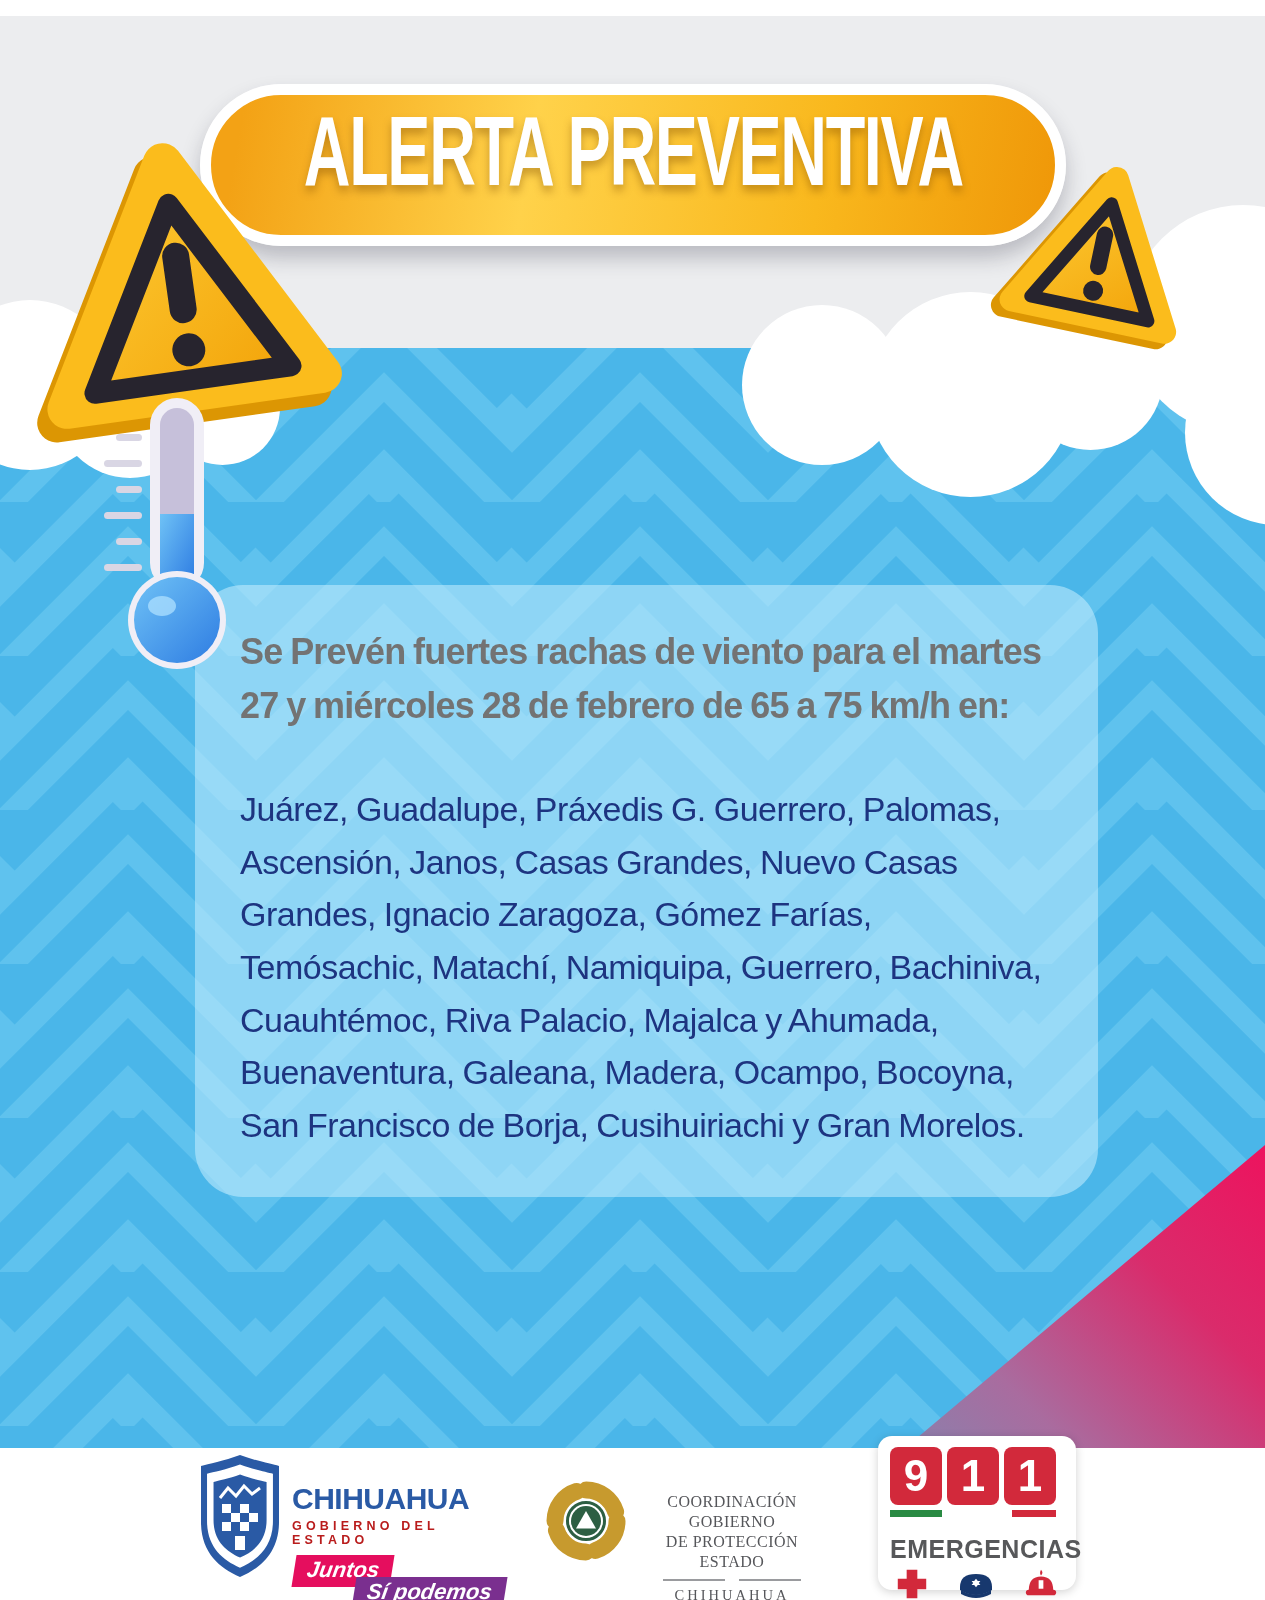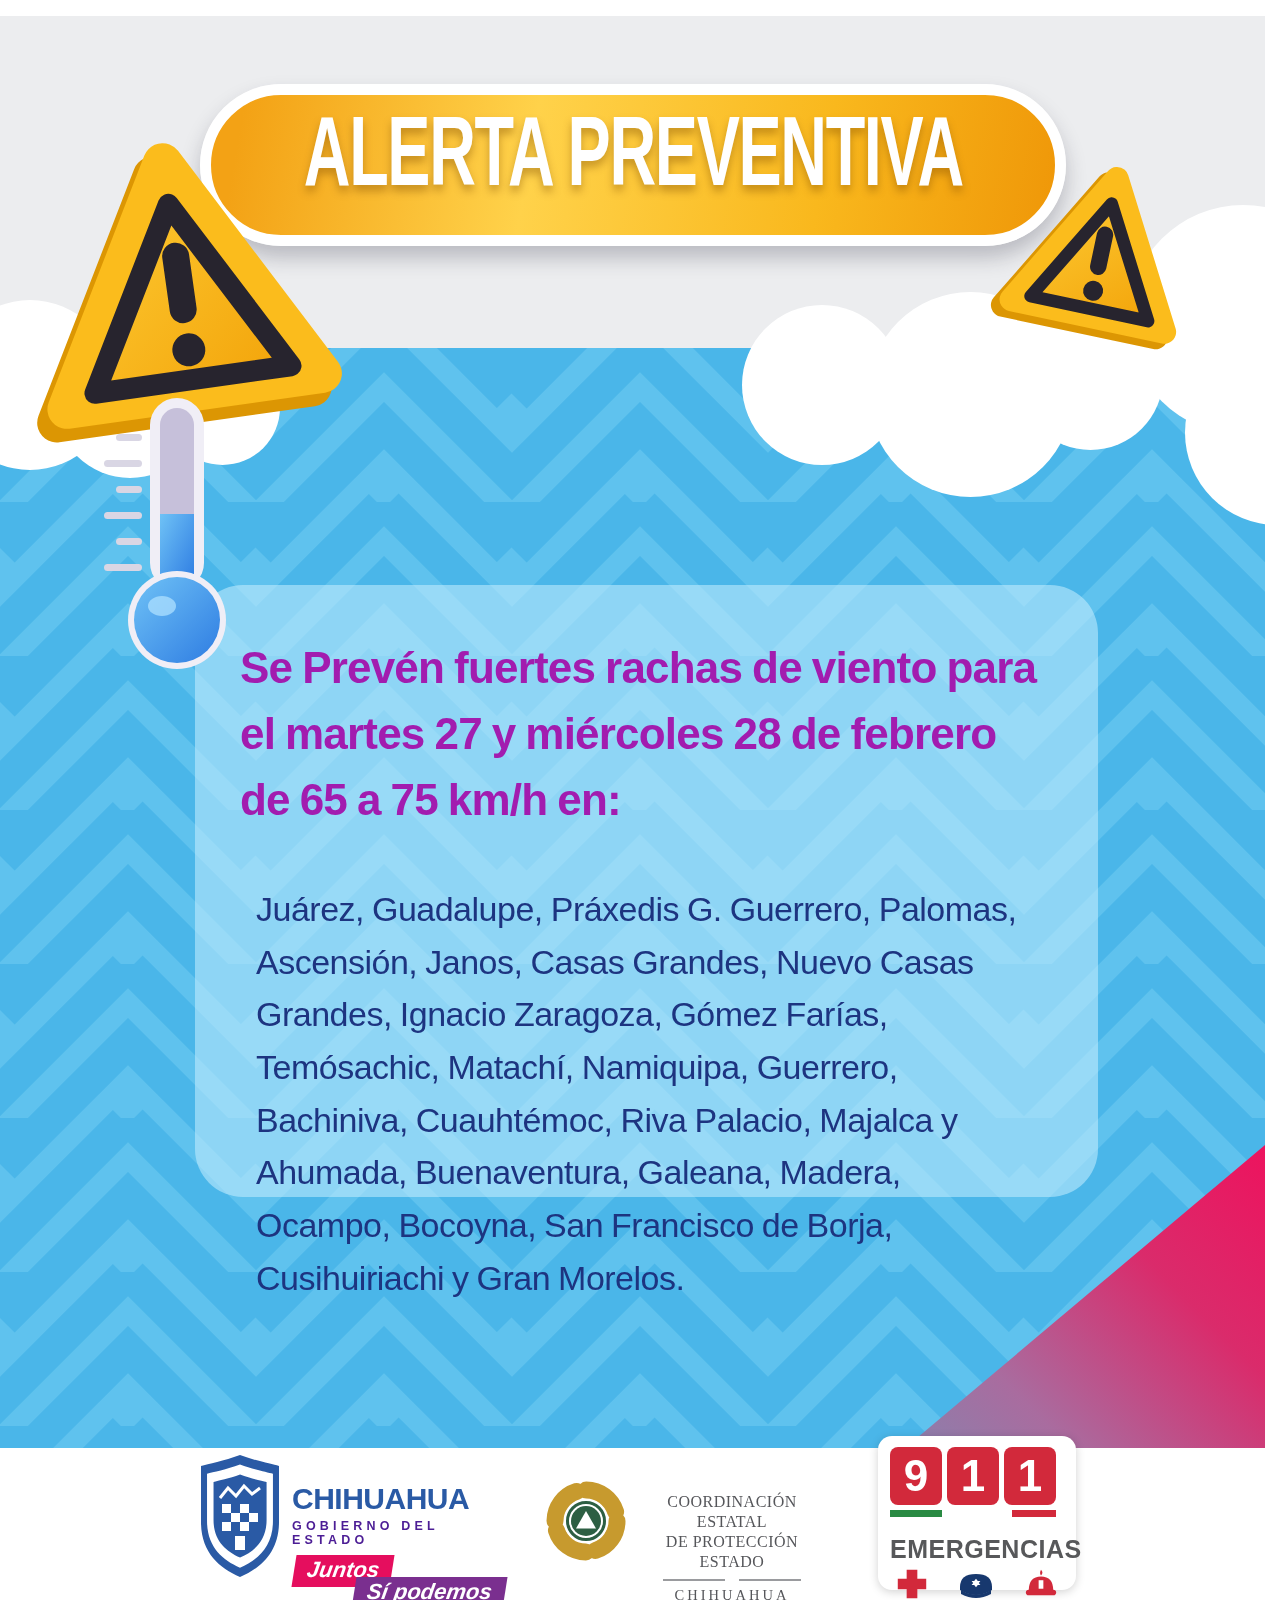--- a/index.html
+++ b/index.html
@@ -53,42 +53,42 @@
   .tri-left{left:14px;top:88px;width:330px;height:384px;transform:rotate(-8deg);}
   .tri-right{left:1002px;top:118px;width:200px;height:262px;transform:rotate(12deg);}
   .thermo{position:absolute;left:102px;top:392px;width:124px;height:282px;z-index:5;}
   
   .content-box{
     position:absolute;left:195px;top:585px;width:903px;height:612px;z-index:3;
     box-sizing:border-box;border-radius:48px;padding:32px 45px 0;
     background:rgba(199,238,255,.55);
   }
   .forecast-intro{
-    margin:18px 0 50px;color:#a21caf;font-weight:700;font-size:44px;line-height:1.5;
+    margin:8px 0 50px;color:#737373;font-weight:700;font-size:36px;line-height:1.5;
     letter-spacing:-.8px;word-spacing:-1.5px;
   }
   .municipalities{
-    margin:16px;color:#1D3480;font-weight:400;font-size:34px;line-height:1.55;
+    margin:0;color:#1D3480;font-weight:400;font-size:34px;line-height:1.55;
     letter-spacing:-.5px;word-spacing:-1px;
   }
   
   .reco-banner{
     position:absolute;left:115px;top:1343px;width:1035px;height:80px;z-index:4;
     box-sizing:border-box;border:4px solid #FFCD3C;border-radius:44px;
     background:linear-gradient(90deg,#EF920A 0%,#FFD34A 45%,#F3A214 100%);
     box-shadow:0 5px 12px rgba(30,30,60,.18);
     display:flex;align-items:center;justify-content:center;
   }
   .reco-text{color:#232A75;font-weight:800;font-size:31px;letter-spacing:-.3px;}
   
   .footer{position:absolute;left:0;top:1448px;width:100%;height:152px;background:#ffffff;z-index:4;}
   .shield{position:absolute;left:198px;top:1452px;width:84px;height:128px;z-index:5;}
   .gov-block{position:absolute;left:292px;top:1484px;z-index:5;width:200px;}
   .gov-name{color:#2A5AA5;font-weight:900;font-size:30px;letter-spacing:-.5px;line-height:1;}
-  .gov-sub{color:#4c1d95;font-weight:700;font-size:12.5px;letter-spacing:4.2px;margin-top:5px;}
+  .gov-sub{color:#b91c1c;font-weight:700;font-size:12.5px;letter-spacing:4.2px;margin-top:5px;}
   .slogans{position:relative;height:60px;margin-top:8px;}
   .slogan{position:absolute;color:#ffffff;font-style:italic;font-weight:800;font-size:22px;
     padding:2px 13px 4px;transform:skewX(-9deg);white-space:nowrap;}
   .slogan-1{left:2px;top:0;background:#E50E5E;z-index:1;}
   .slogan-2{left:62px;top:22px;background:#7A2F8F;z-index:2;}
   .pc-emblem{position:absolute;left:545px;top:1480px;width:82px;height:82px;z-index:5;}
   .pc-block{position:absolute;left:642px;top:1492px;width:180px;z-index:5;text-align:center;
     font-family:"Liberation Serif",serif;color:#55565A;}
   .pc-line{font-size:16px;letter-spacing:.5px;line-height:1.25;}
   .pc-divider{display:flex;justify-content:center;gap:14px;margin:7px 0 6px;}
@@ -234,21 +234,21 @@
 
   <svg class="pc-emblem" viewBox="0 0 82 82">
     <circle cx="41" cy="41" r="31" fill="none" stroke="#C79A2E" stroke-width="17" stroke-dasharray="39 9.7" stroke-linecap="round"></circle>
     <circle cx="41" cy="41" r="22" fill="#FFFFFF"></circle>
     <circle cx="41" cy="41" r="18.5" fill="none" stroke="#2D5F43" stroke-width="3"></circle>
     <circle cx="41" cy="41" r="15" fill="#2D5F43"></circle>
     <polygon points="41,31 51,48.5 31,48.5" fill="#FFFFFF"></polygon>
   </svg>
 
   <div class="pc-block">
-    <div class="pc-line">COORDINACIÓN ESTATAL</div>
+    <div class="pc-line">COORDINACIÓN GOBIERNO</div>
     <div class="pc-line">DE PROTECCIÓN ESTADO</div>
     <div class="pc-divider">
         <span></span>
         <span></span>
       </div>
     <div class="pc-loc">CHIHUAHUA</div>
   </div>
 
   <div class="card911">
     <div class="tiles">

